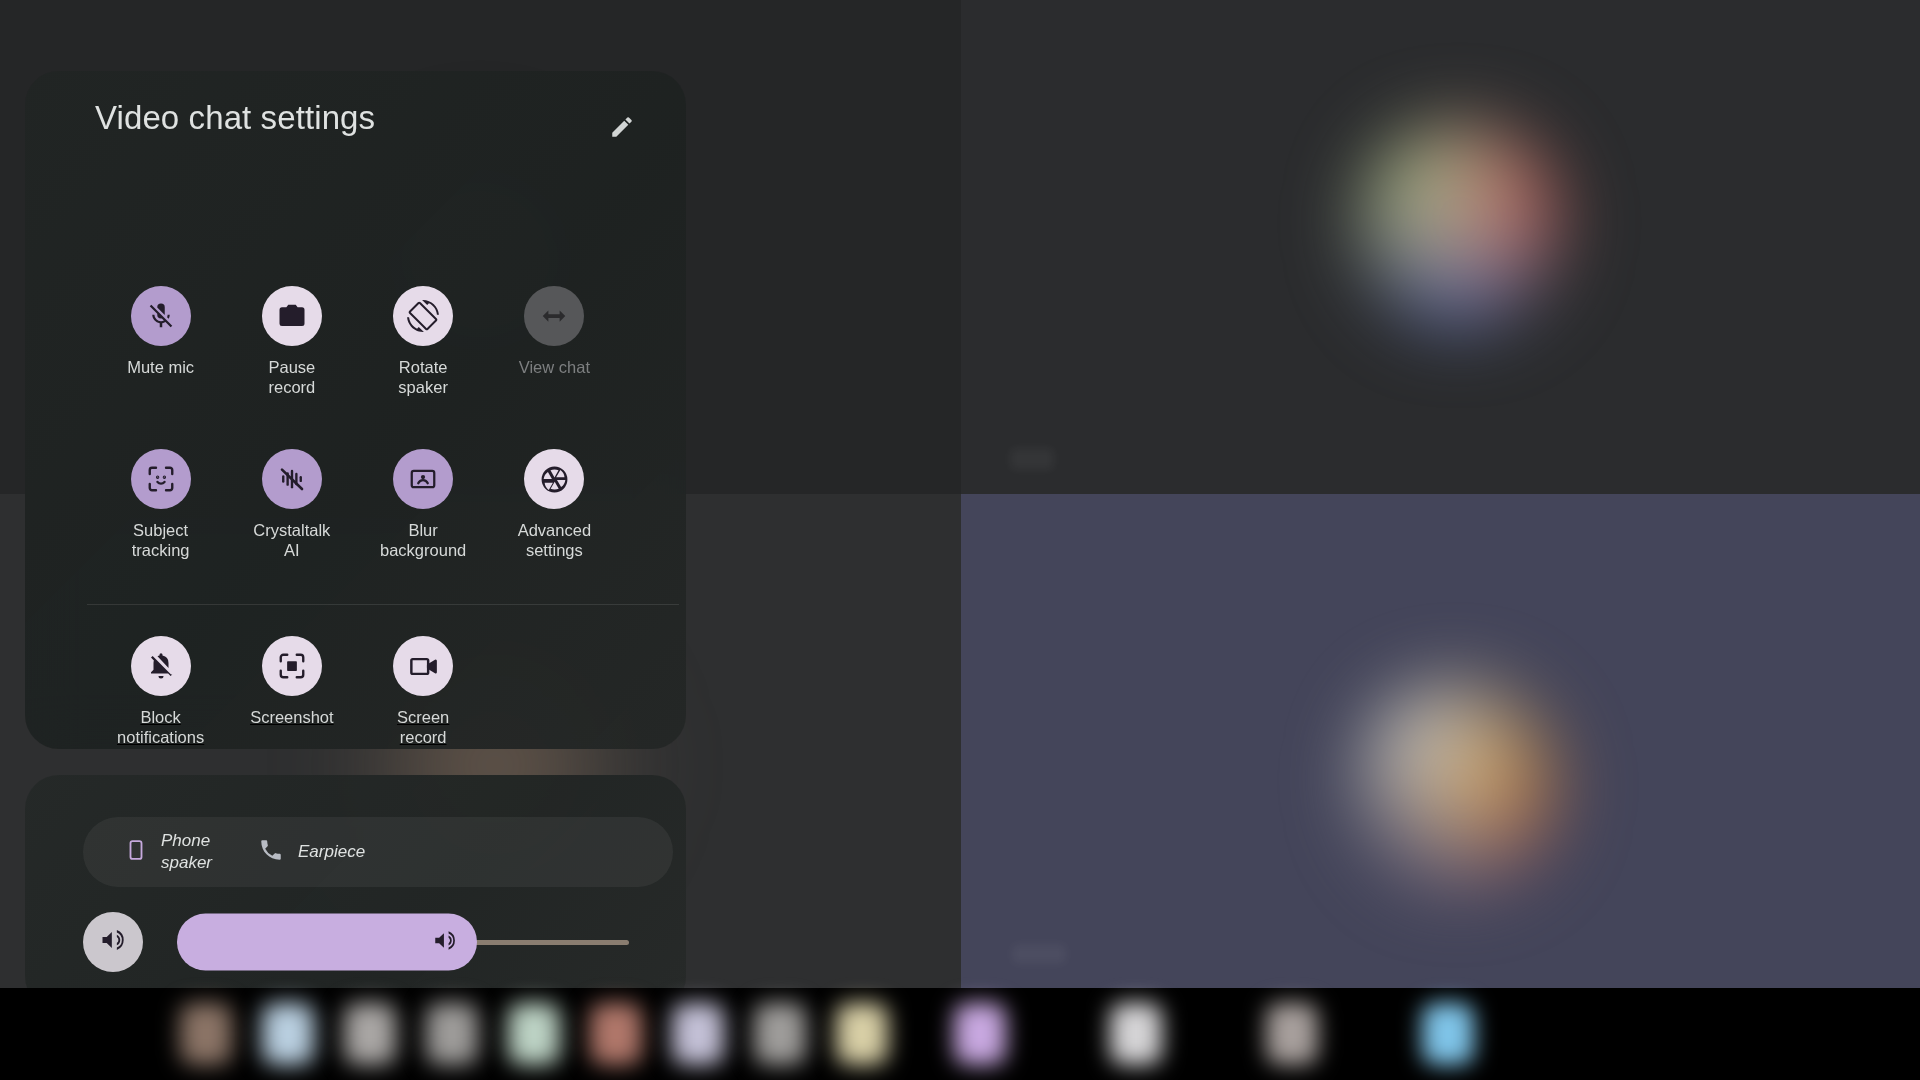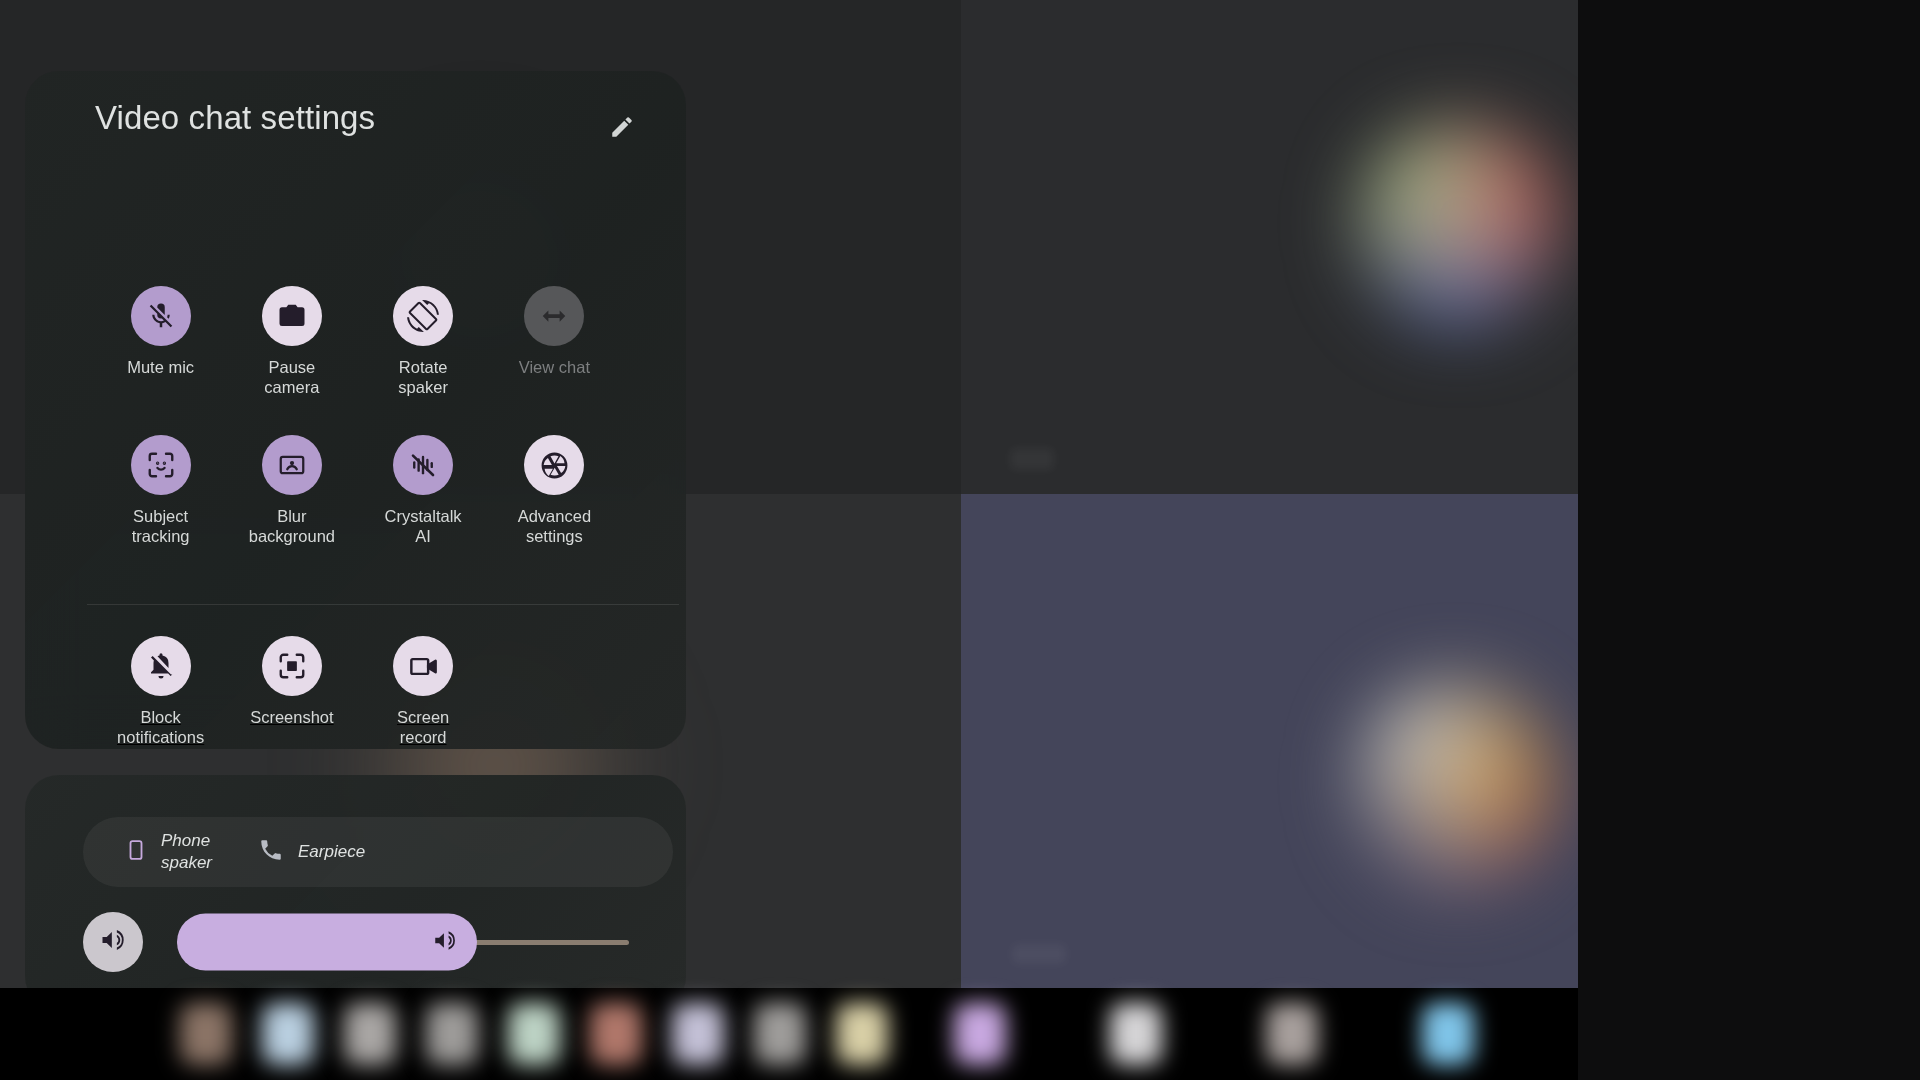--- a/index.html
+++ b/index.html
@@ -7,21 +7,21 @@
   html, body {
     width: 1920px;
     height: 1080px;
     overflow: hidden;
     background: #0d0d0e;
     font-family: "Liberation Sans", sans-serif;
   }
 
   #screen {
     position: relative;
-    width: 1578px;
+    width: 1920px;
     height: 1080px;
     background: #1b1b1c;
     overflow: hidden;
   }
 
   
   .bg-layer { position: absolute; inset: 0; }
 
   .bg-left {
     position: absolute;
@@ -149,21 +149,21 @@
     display: flex; align-items: center; justify-content: center;
   }
 
   
   .grid {
     position: absolute;
     left: 70px; top: 215px;
     width: 525px;
     display: grid;
     grid-template-columns: repeat(4, 1fr);
-    row-gap: 38px;
+    row-gap: 52px;
   }
   .grid-row3 {
     position: absolute;
     left: 70px; top: 565px;
     width: 525px;
     display: grid;
     grid-template-columns: repeat(4, 1fr);
     text-decoration: underline;
   }
   .tile {
@@ -319,21 +319,21 @@
 
       <div class="tile">
         <div class="tile-circle">
           <span>
             <svg width="30" height="30" viewBox="0 0 24 24" fill="#241d2b">
               <path d="M9 3l-1.5 2H4a2 2 0 0 0-2 2v11a2 2 0 0 0 2 2h16a2 2 0 0 0 2-2V7a2 2 0 0 0-2-2h-3.5L15 3H9zm6.2 8.2V10a3.2 3.2 0 1 0-6.4 0v1.2H8v6h8.2v-6h-1zM10.4 10a1.6 1.6 0 1 1 3.2 0v1.2h-3.2V10z"></path>
             </svg>
           </span>
         </div>
         <div class="tile-label">Pause
-camera</div>
+record</div>
       </div>
 
       <div class="tile">
         <div class="tile-circle">
           <span>
             <svg width="32" height="32" viewBox="0 0 24 24" fill="#241d2b">
               <path d="M16.48 2.52c3.27 1.55 5.61 4.72 5.97 8.48h1.5C23.44 4.84 18.29 0 12 0l-.66.03 3.81 3.81 1.33-1.32zM10.23 1.75a1.5 1.5 0 0 0-2.12 0L1.75 8.11a1.5 1.5 0 0 0 0 2.12l12.02 12.02a1.5 1.5 0 0 0 2.12 0l6.36-6.36a1.5 1.5 0 0 0 0-2.12L10.23 1.75zm4.6 19.44L2.81 9.17l6.36-6.36 12.02 12.02-6.36 6.36zM7.52 21.48C4.25 19.94 1.91 16.76 1.55 13H.05C.56 19.16 5.71 24 12 24l.66-.03-3.81-3.81-1.33 1.32z"></path>
             </svg>
           </span>
         </div>
@@ -366,46 +366,46 @@
             </svg>
           </span>
         </div>
         <div class="tile-label">Subject
 tracking</div>
       </div>
 
       <div class="tile">
         <div class="tile-circle active">
           <span>
-            <svg width="30" height="30" viewBox="0 0 24 24" fill="none" stroke="#241d2b" stroke-width="1.8">
-              <rect x="3" y="5.5" width="18" height="13" rx="1.6"></rect>
-              <circle cx="12" cy="10.4" r="1.7" fill="#241d2b" stroke="none"></circle>
-              <path d="M8.2 15.4c.7-1.7 2.1-2.6 3.8-2.6s3.1.9 3.8 2.6" stroke-linecap="round"></path>
-            </svg>
-          </span>
-        </div>
-        <div class="tile-label">Blur
-background</div>
-      </div>
-
-      <div class="tile">
-        <div class="tile-circle active">
-          <span>
             <svg width="30" height="30" viewBox="0 0 24 24" fill="none" stroke="#241d2b" stroke-width="1.9" stroke-linecap="round">
               <path d="M5 10v4"></path>
               <path d="M8.5 7.5v9"></path>
               <path d="M12 5.5v13"></path>
               <path d="M15.5 8v8"></path>
               <path d="M19 10.5v3"></path>
               <path d="M4 4.5l16 15.5" stroke-width="2.1"></path>
             </svg>
           </span>
         </div>
         <div class="tile-label">Crystaltalk
 AI</div>
+      </div>
+
+      <div class="tile">
+        <div class="tile-circle active">
+          <span>
+            <svg width="30" height="30" viewBox="0 0 24 24" fill="none" stroke="#241d2b" stroke-width="1.8">
+              <rect x="3" y="5.5" width="18" height="13" rx="1.6"></rect>
+              <circle cx="12" cy="10.4" r="1.7" fill="#241d2b" stroke="none"></circle>
+              <path d="M8.2 15.4c.7-1.7 2.1-2.6 3.8-2.6s3.1.9 3.8 2.6" stroke-linecap="round"></path>
+            </svg>
+          </span>
+        </div>
+        <div class="tile-label">Blur
+background</div>
       </div>
 
       <div class="tile">
         <div class="tile-circle">
           <span>
             <svg width="31" height="31" viewBox="0 0 24 24" fill="#241d2b">
               <path d="M12 2a10 10 0 1 0 0 20 10 10 0 0 0 0-20zm0 2.2c1.1 0 2.15.23 3.1.64L12 10.4 8.9 4.84A7.75 7.75 0 0 1 12 4.2zM6.9 6.1l3.1 5.56H3.63A7.82 7.82 0 0 1 6.9 6.1zM4.35 14.5h6.42l-3.2 5.55a7.83 7.83 0 0 1-3.22-5.55zM12 19.8c-1.06 0-2.08-.21-3-.6l3.15-5.54 3.1 5.58c-.94.36-1.93.56-2.99.56h-.26zm5.1-1.9l-3.17-5.57h6.44a7.82 7.82 0 0 1-3.27 5.57zm-3.82-7.65l3.25-5.56a7.83 7.83 0 0 1 3.22 5.56h-6.47z"></path>
             </svg>
           </span>
         </div>

